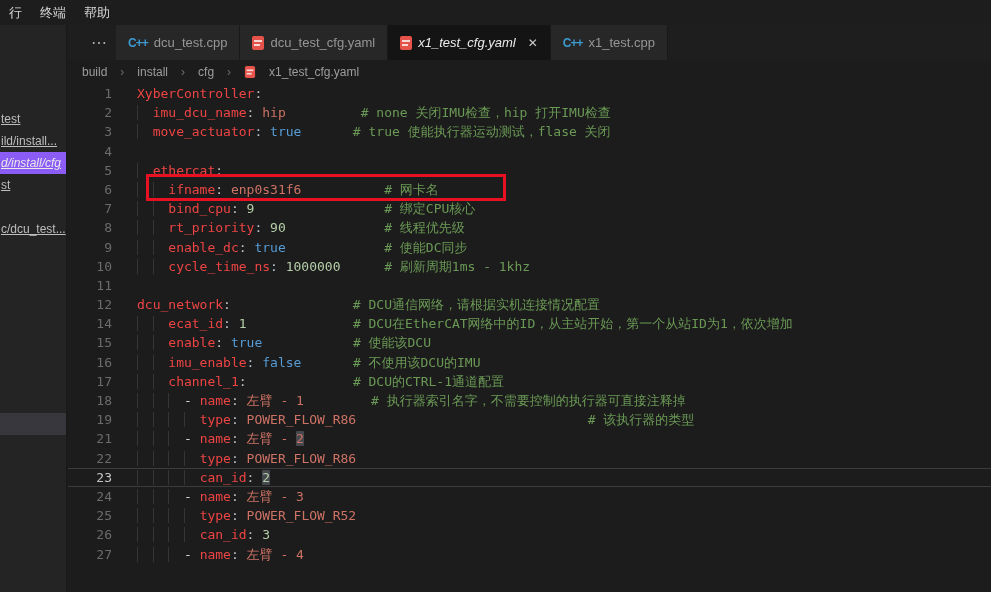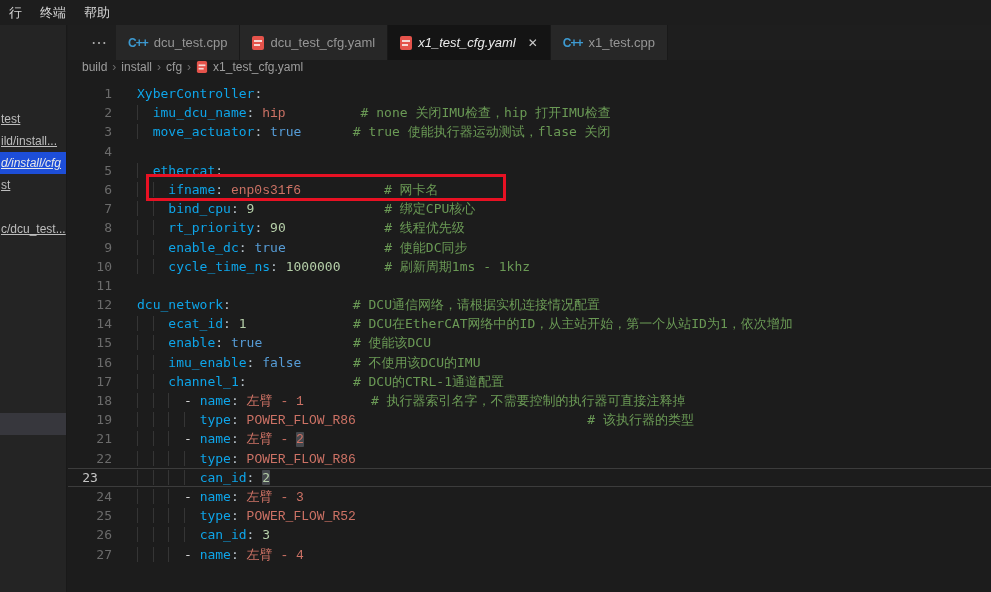--- a/index.html
+++ b/index.html
@@ -12,21 +12,21 @@
              background:#1d1d1d; display:flex; align-items:center; }
   .menu-item { color:#d6d6d6; font-size:13px; padding:0 9px; height:25px;
                line-height:25px; cursor:default; }
 
   
   #sidebar { position:absolute; left:0; top:25px; width:67px; height:567px;
              background:#242424; border-right:1px solid #191919; overflow:hidden; }
   #sidebar-list { position:absolute; left:0; top:83px; width:67px; }
   .side-item { height:22px; line-height:22px; font-size:12px; color:#bdbdbd;
                padding-left:1px; white-space:nowrap; overflow:hidden;text-decoration:underline; }
-  .side-item.active { background:#1d4ed8; color:#e9e9e9; font-style:italic; }
+  .side-item.active { background:#8b5cf6; color:#e9e9e9; font-style:italic; }
   .side-row-highlight { position:absolute; left:0; top:388px; width:67px; height:22px;
                         background:#37373d; }
 
   
   #tabbar { position:absolute; left:68px; top:25px; width:923px; height:35px;
             background:#1e1e1e; display:flex; align-items:stretch; }
   #more-actions { width:34px; margin-left:14px; color:#a9a9a9; font-size:16px;
                   display:flex; align-items:center; justify-content:center; cursor:pointer; }
   .tab { display:flex; align-items:center; gap:6px; padding:0 12px; background:#272727;
          border-right:1px solid #191919; font-size:13px; color:#969696; cursor:pointer;
@@ -41,38 +41,38 @@
              position:relative; flex:0 0 auto; }
   .ic-yaml::before { content:""; position:absolute; left:2px; right:2px; top:4px;
                      height:2px; background:#f6d7d4; }
   .ic-yaml::after  { content:""; position:absolute; left:2px; right:4px; top:8px;
                      height:2px; background:#f6d7d4; }
   .ic-cpp { color:#3d9ad1; font-weight:bold; font-size:12px; letter-spacing:-1px;
             flex:0 0 auto; }
 
   
   #breadcrumb { position:absolute; left:68px; top:60px; width:923px; height:24px;
-                background:#1c1c1c; display:flex; padding-left:14px;
-                font-size:12px; color:#9d9d9d; gap:5px; }
+                background:#1c1c1c; display:flex; align-items:center; padding-left:14px;
+                font-size:12px; color:#9d9d9d; gap:13px; }
   .crumb { cursor:pointer; }
   .crumb-sep { color:#6d6d6d; }
   #breadcrumb .ic-yaml { transform:scale(.85); }
 
   
   #editor { position:absolute; left:68px; top:84px; width:923px; height:508px;
             background:#1c1c1c; overflow:hidden;
             font-family:"DejaVu Sans Mono", monospace; font-size:13px; }
   .code-row { display:flex; height:19.2px; line-height:19.2px; white-space:pre; }
   .code-row.current { box-shadow:inset 0 1px 0 #3c3c3c, inset 0 -1px 0 #3c3c3c; }
   .gutter { width:44px; text-align:right; color:#6b6b6b; flex:0 0 auto; }
-  .code-row.current .gutter { color:#c6c6c6;text-align:center; }
+  .code-row.current .gutter { color:#c6c6c6; }
   .code-text { padding-left:25px; flex:1 1 auto; }
-  .tk-key  { color:#0ea5e9; }
+  .tk-key  { color:#ef4444; }
   .tk-pun  { color:#b9c4cc; }
-  .tk-str  { color:#cd7265;font-family:Liberation Mono, monospace; }
+  .tk-str  { color:#cd7265; }
   .tk-num  { color:#b5cea8; }
   .tk-bool { color:#569cd6; }
   .tk-com  { color:#6a9955;margin-left:28px; }
   .tk-dash { color:#d4d4d4; }
   .tk-ind  { background:repeating-linear-gradient(to right,#353535 0 1px,transparent 1px 15.66px); }
   .tk-hl   { background:#45484d; border-radius:1px; }
 
   
   #annotation-box { position:absolute; left:146px; top:174px; width:360px; height:27px;
                     border:3px solid #e81123; pointer-events:none; }

